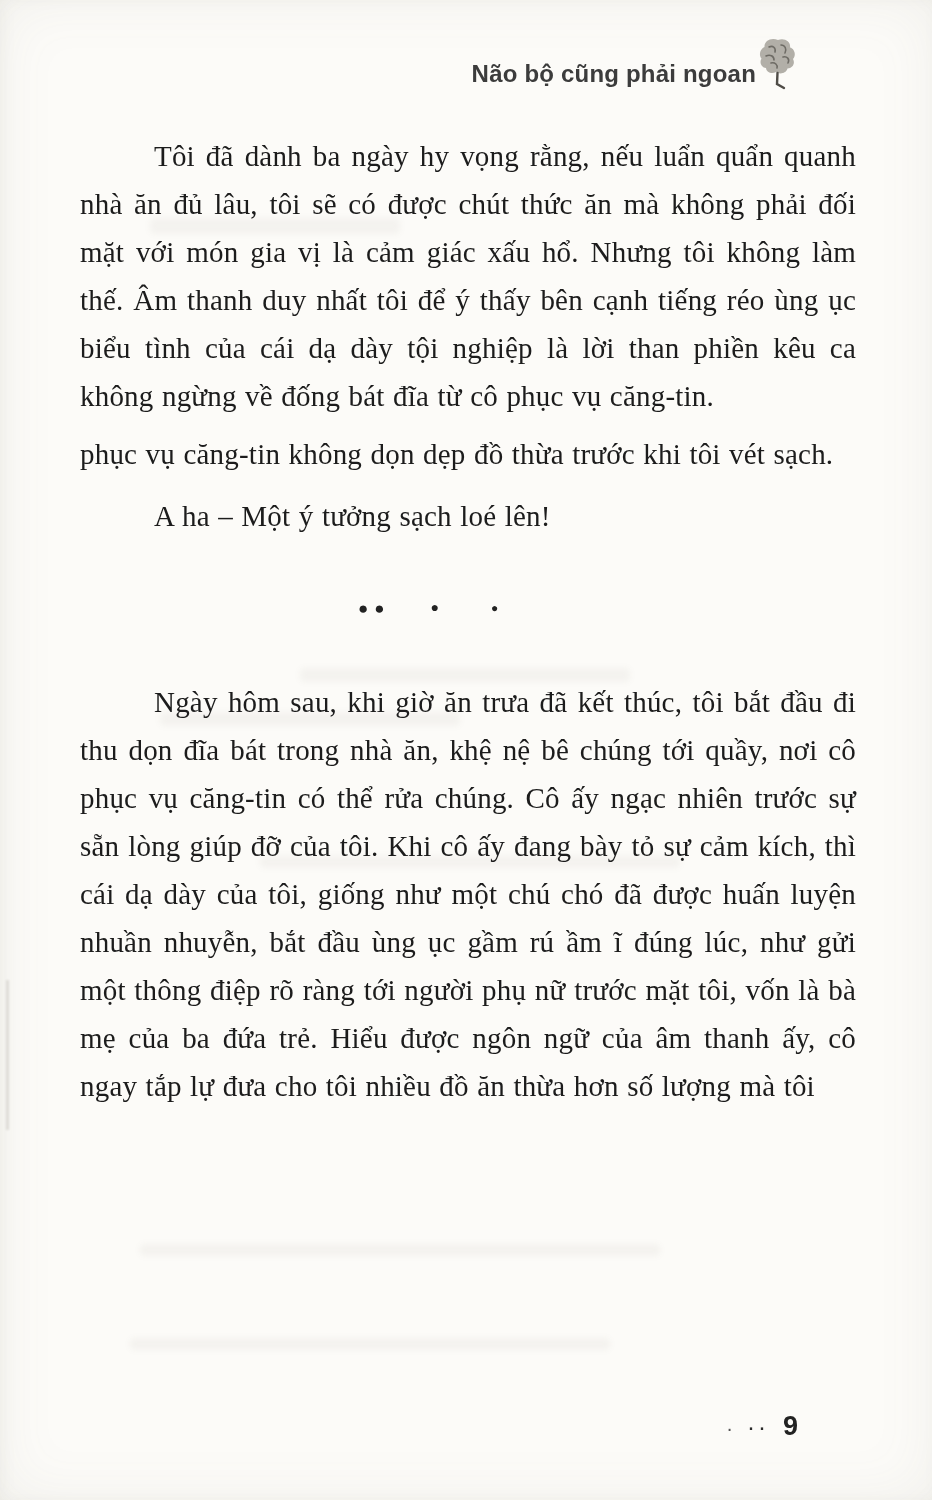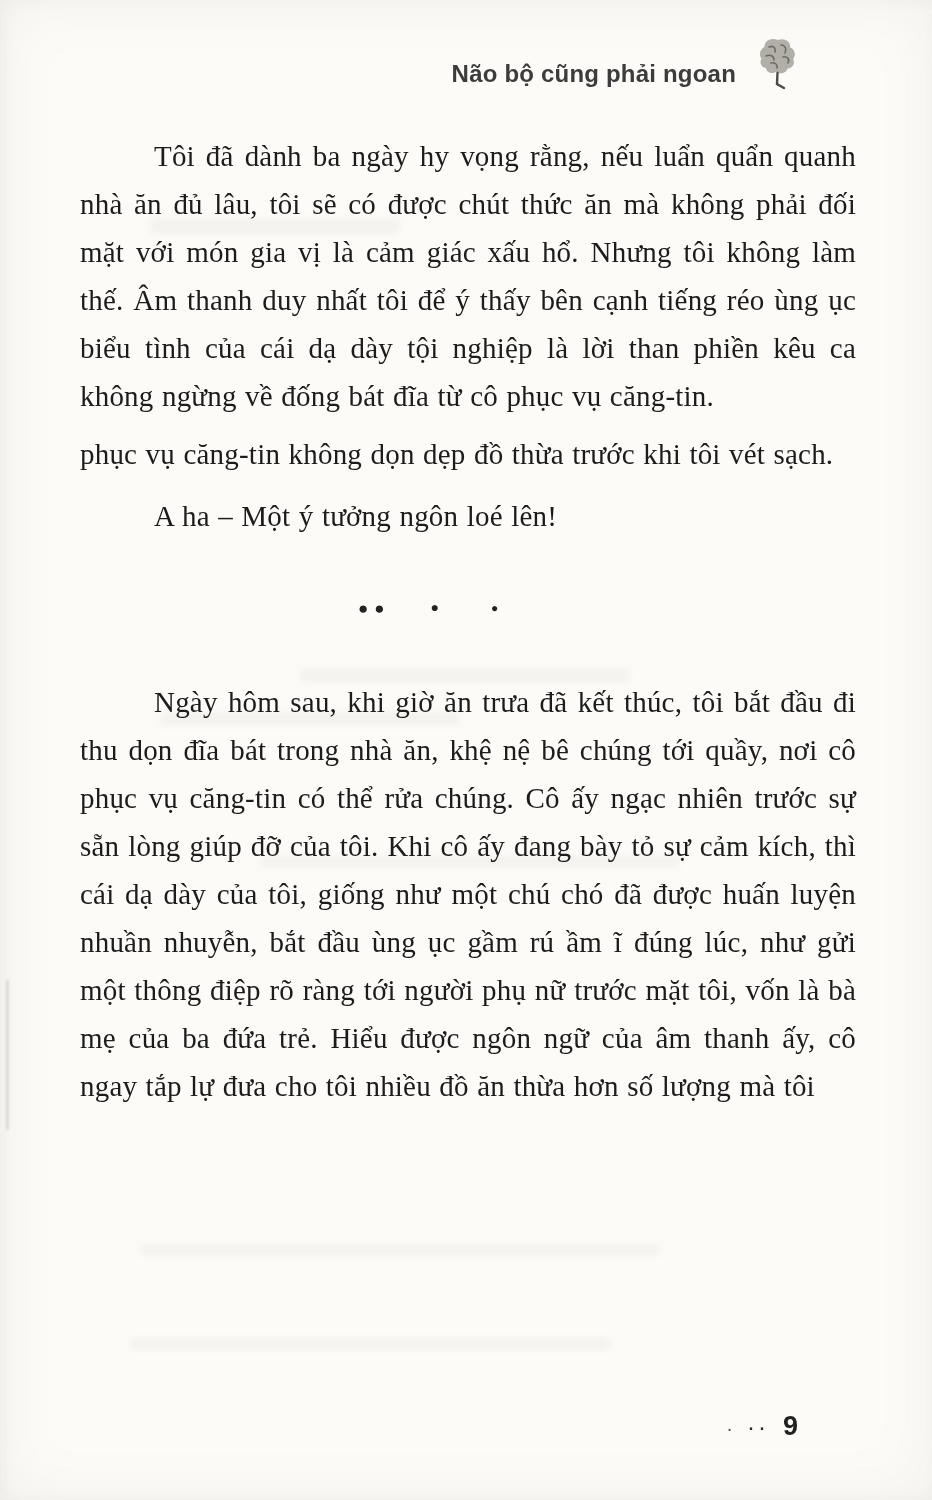--- a/index.html
+++ b/index.html
@@ -21,21 +21,21 @@
 
   
   .page-header {
     position: absolute;
     top: 36px;
     left: 0;
     right: 132px;
     display: flex;
     justify-content: flex-end;
     align-items: center;
-    gap: 20px;
+    gap: 0;
   }
   .running-title {
     font-family: "Liberation Sans", sans-serif;
     font-weight: 700;
     font-size: 24px;
     letter-spacing: 0.2px;
     color: #3c3c3c;
     padding-top: 18px;
   }
   .brain-icon-wrap {
@@ -159,21 +159,21 @@
         <path d="M21.5 37 L21 48 L28 52" fill="none" stroke="#4f4c47" stroke-width="2.4" stroke-linecap="round"></path>
       </svg>
     </span>
   </header>
 
   <main class="page-body">
     <p class="para indent">Tôi đã dành ba ngày hy vọng rằng, nếu luẩn quẩn quanh nhà ăn đủ lâu, tôi sẽ có được chút thức ăn mà không phải đối mặt với món gia vị là cảm giác xấu hổ. Nhưng tôi không làm thế. Âm thanh duy nhất tôi để ý thấy bên cạnh tiếng réo ùng ục biểu tình của cái dạ dày tội nghiệp là lời than phiền kêu ca không ngừng về đống bát đĩa từ cô phục vụ căng-tin.</p>
 
     <p class="para">phục vụ căng-tin không dọn dẹp đồ thừa trước khi tôi vét sạch.</p>
 
-    <p class="para indent exclaim">A ha – Một ý tưởng ngôn loé lên!</p>
+    <p class="para indent exclaim">A ha – Một ý tưởng sạch loé lên!</p>
 
     <div class="scene-divider">
       <span class="dot-group g1">●●</span>
       <span class="dot-group g2">●</span>
       <span class="dot-group g3">●</span>
     </div>
 
     <p class="para indent">Ngày hôm sau, khi giờ ăn trưa đã kết thúc, tôi bắt đầu đi thu dọn đĩa bát trong nhà ăn, khệ nệ bê chúng tới quầy, nơi cô phục vụ căng-tin có thể rửa chúng. Cô ấy ngạc nhiên trước sự sẵn lòng giúp đỡ của tôi. Khi cô ấy đang bày tỏ sự cảm kích, thì cái dạ dày của tôi, giống như một chú chó đã được huấn luyện nhuần nhuyễn, bắt đầu ùng ục gầm rú ầm ĩ đúng lúc, như gửi một thông điệp rõ ràng tới người phụ nữ trước mặt tôi, vốn là bà mẹ của ba đứa trẻ. Hiểu được ngôn ngữ của âm thanh ấy, cô ngay tắp lự đưa cho tôi nhiều đồ ăn thừa hơn số lượng mà tôi</p>
   </main>
 

